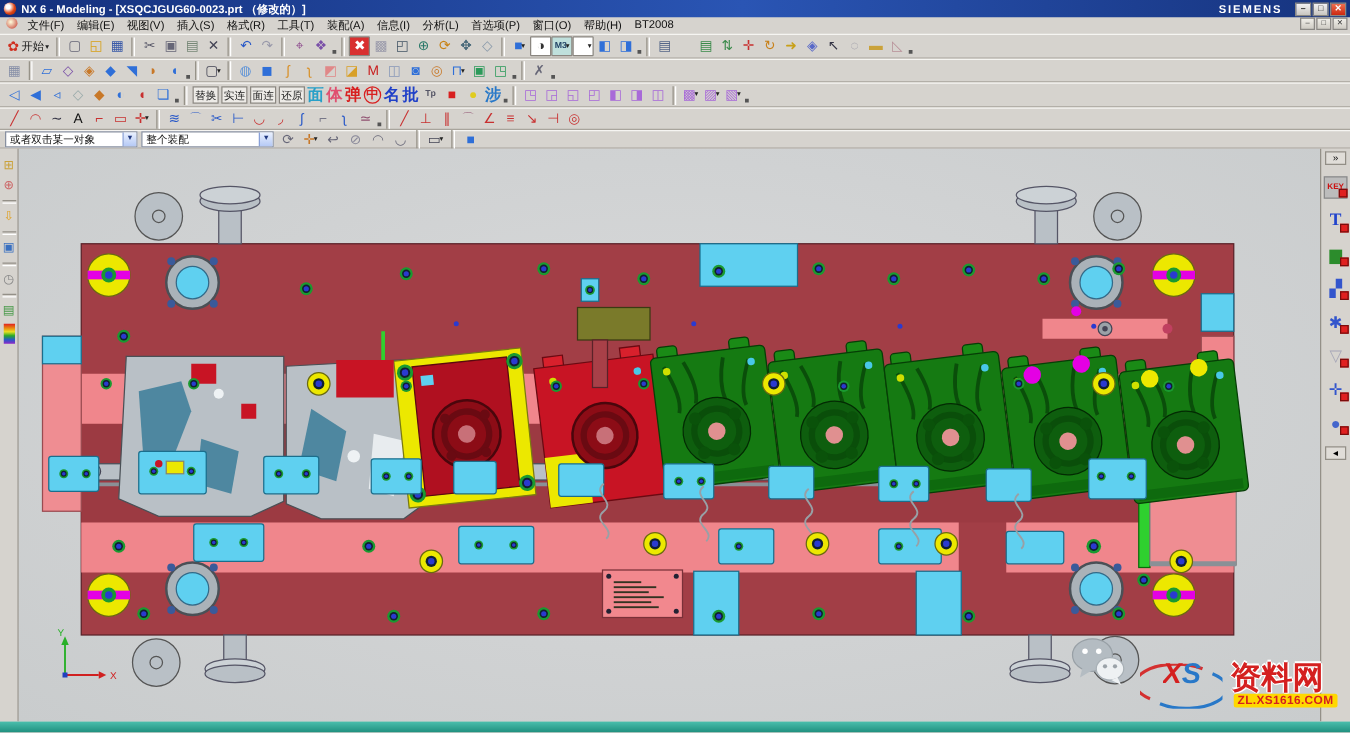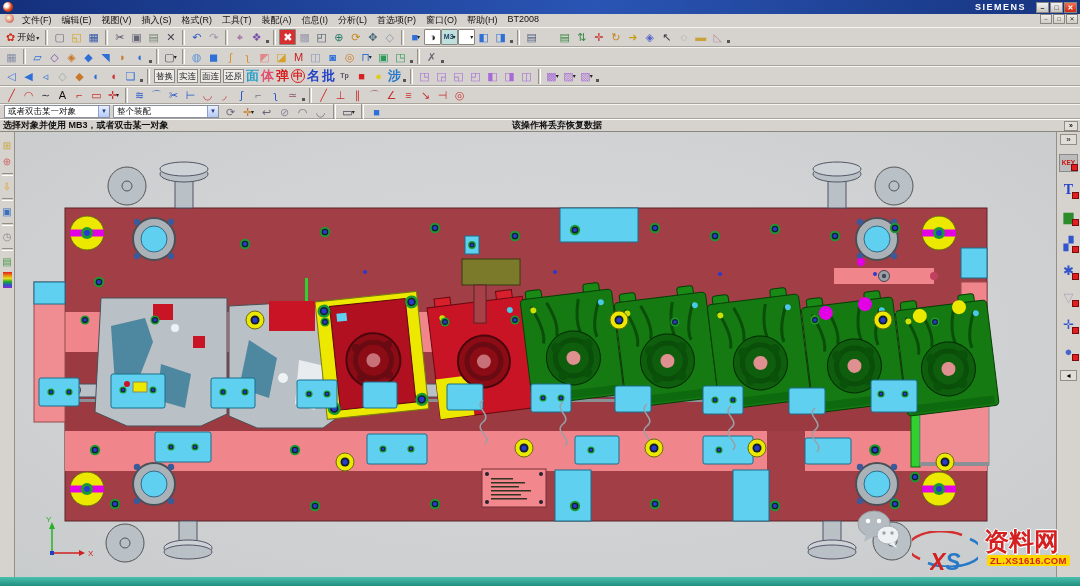--- a/index.html
+++ b/index.html
@@ -63,34 +63,35 @@
   .rtool{width:19px;height:18px;position:relative;font-size:13px;line-height:18px;text-align:center}
   .rtool.haspip::after{content:"";position:absolute;right:-1px;bottom:0;width:5px;height:5px;background:#e02020;border:1px solid #7a0c0c}
   .rtool .klabel{font-size:6.5px;font-weight:bold;line-height:16px;display:block}
   .rtool.keybg{background:#bcbcbc;border:1px solid #8a8a8a}
   .rtool .tlabel{font-family:"Liberation Serif",serif;font-size:14px;font-weight:bold;display:block;line-height:17px}
 
   
   .watermark{position:absolute;right:2px;bottom:2px;width:222px;height:70px;z-index:6;pointer-events:none}
   .wm-school{position:absolute;left:50px;top:0;font-size:24px;font-weight:bold;letter-spacing:2px;color:rgba(225,228,231,0.55);-webkit-text-stroke:1px #9aa0a6}
   .wm-xs{position:absolute;left:56px;top:26px}
-  .wm-xs-text{position:absolute;left:74px;top:44px;font-size:23px;font-weight:bold;font-style:italic;background:linear-gradient(100deg,#d42020 48%,#2878c8 52%);-webkit-background-clip:text;background-clip:text;color:transparent}
+  .wm-xs-text{position:absolute;left:74px;top:20px;font-size:23px;font-weight:bold;font-style:italic;background:linear-gradient(100deg,#d42020 48%,#2878c8 52%);-webkit-background-clip:text;background-clip:text;color:transparent}
   .wm-brand{position:absolute;left:128px;top:20px;font-size:25px;font-weight:bold;color:#d42020;text-shadow:1px 0 #fff,-1px 0 #fff,0 1px #fff,0 -1px #fff,1px 1px #fff}
   .wm-url{position:absolute;left:131px;top:50px;font-size:9.5px;font-weight:bold;color:#d42020;background:#ffd800;padding:0 3px;border-radius:2px;letter-spacing:.3px}
   .wm-chat{position:absolute;left:0;top:4px}
 
   .taskbar{height:9px;background:linear-gradient(180deg,#4cc0ae,#1f8f7e);flex:0 0 auto}
 </style>
 </head>
 <body>
 
 <div class="app">
 
   <div class="titlebar">
     <span class="nxlogo"></span>
+    <span class="title">NX 6 - Modeling - [XSQCJGUG60-0023.prt （修改的）]</span>
     <span class="brand">SIEMENS</span>
     <span class="winbtns" id="winbtns">
         <span class="wbtn">–</span>
         <span class="wbtn">□</span>
         <span class="wbtn close">✕</span>
       </span>
   </div>
 
   <div class="menubar">
     <span class="menuicon"></span>
@@ -294,25 +295,20 @@
         <span class="ticon" style="color: rgb(136, 136, 153);">⊘</span>
         <span class="ticon" style="color: rgb(102, 102, 119);">◠</span>
         <span class="ticon" style="color: rgb(102, 102, 119);">◡</span>
         <span class="tsep"></span>
         <span class="ticon" style="color: rgb(68, 68, 85);">▭<span class="caret">▾</span></span>
         <span class="tsep"></span>
         <span class="ticon" style="color: rgb(47, 111, 216);">■</span>
       </span>
   </div>
 
-  <div class="promptbar">
-    <span class="prompt-left">选择对象并使用 MB3，或者双击某一对象</span>
-    <span class="prompt-center">该操作将丢弃恢复数据</span>
-    <span class="prompt-exp">»</span>
-  </div>
 
   <div class="main">
     <div class="leftbar" id="leftbar">
         <span class="lico" style="color: rgb(202, 162, 58);">⊞</span>
         <span class="lico" style="color: rgb(204, 102, 102);">⊕</span>
         <span class="lsep"></span>
         <span class="lico" style="color: rgb(224, 160, 32);">⇩</span>
         <span class="lsep"></span>
         <span class="lico" style="color: rgb(58, 112, 192);">▣</span>
         <span class="lsep"></span>

